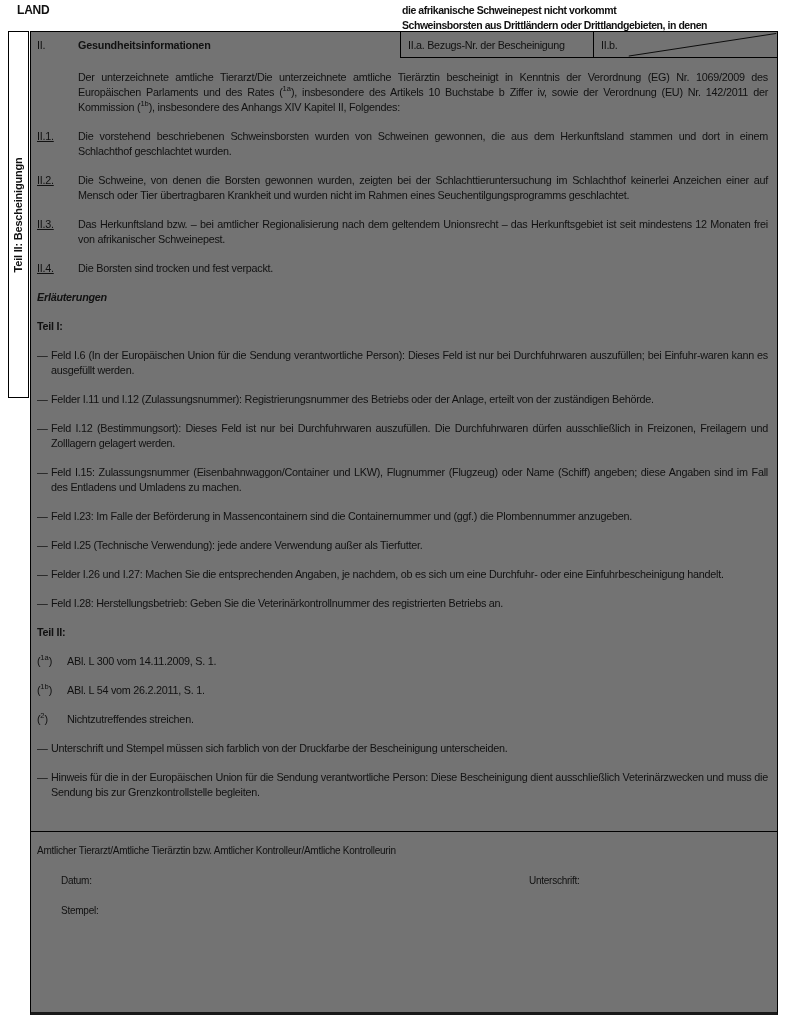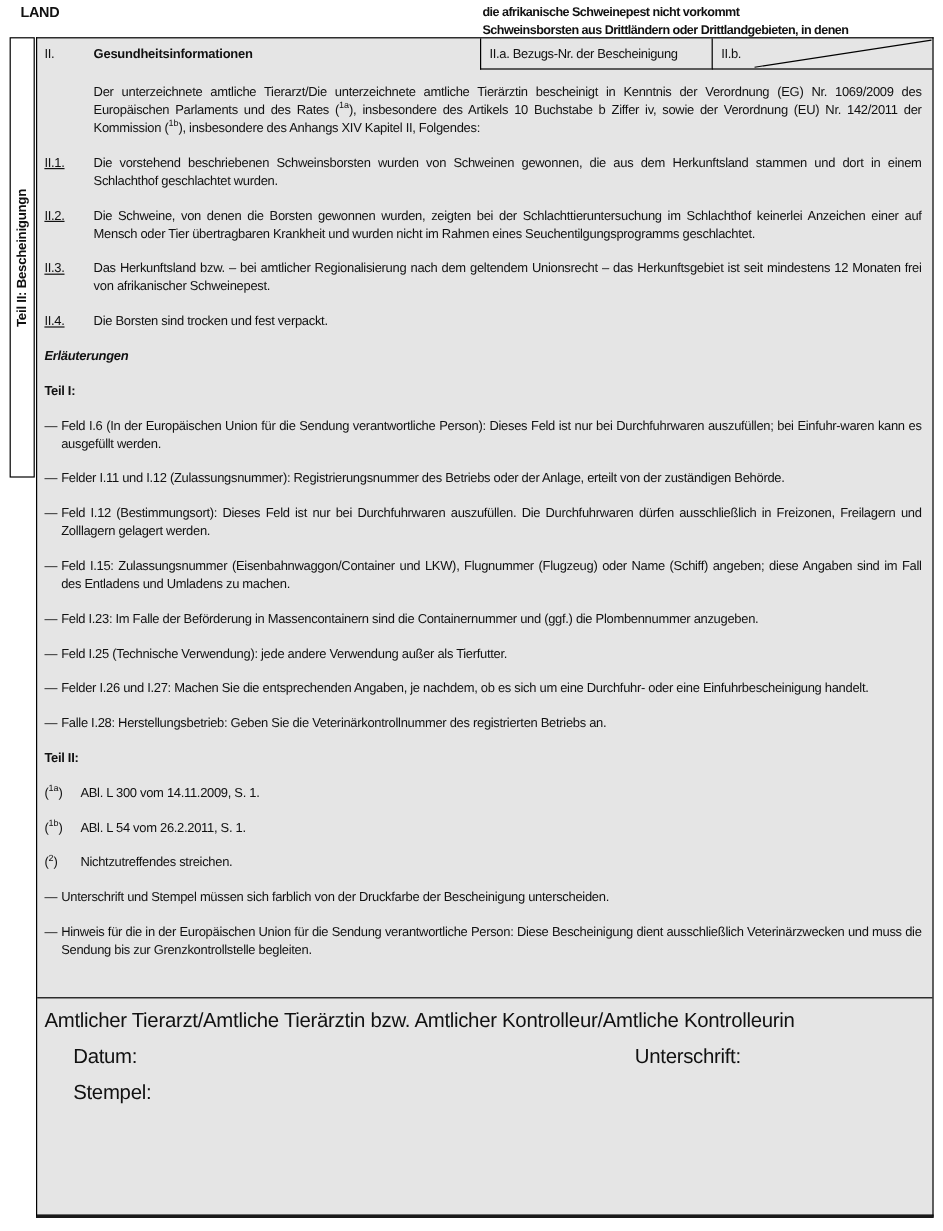--- a/index.html
+++ b/index.html
@@ -17,21 +17,21 @@
                font-size:10.5px; line-height:15px; letter-spacing:-0.45px; }
   .doc-title span { display:block; white-space:nowrap; }
 
   
   .side-box { position:absolute; left:8px; top:31px; width:21px; height:367px;
               border:1.5px solid #000; display:flex; align-items:center; justify-content:center; background:#fff; }
   .side-label { transform:rotate(-90deg); white-space:nowrap; font-weight:bold; font-size:11px; letter-spacing:-0.2px; }
 
   
   .sheet { position:absolute; left:30px; top:31px; width:748px; height:984px;
-           border:1.5px solid #000; border-bottom:3.5px solid #1a1a1a; background:#e5e5e5; }
+           border:1.5px solid #000; border-bottom:3.5px solid #1a1a1a; background:#737373; }
 
   .header-row { display:flex; height:26px; font-size:10.8px; letter-spacing:-0.3px; }
   .hdr-main { width:369px; display:flex; padding:7px 0 0 6px; }
   .hdr-no { width:41px; flex:none; }
   .hdr-title { font-weight:bold; letter-spacing:-0.2px; }
   .hdr-ref { width:193px; border-left:1.4px solid #000; border-bottom:1.4px solid #000;
              padding:7px 0 0 7px; white-space:nowrap; overflow:hidden; }
   .hdr-iib { flex:1; border-left:1.4px solid #000; border-bottom:1.4px solid #000;
              padding:7px 0 4px 7px; position:relative; }
   .hdr-iib svg { position:absolute; left:0; top:0; width:100%; height:100%; }
@@ -50,21 +50,21 @@
   .dash-item { display:flex; margin-top:14px; }
   .dash { width:14px; flex:none; }
   .dash-text { flex:1; text-align:justify; }
   .footnote { display:flex; margin-top:14px; }
   .fn-marker { width:30px; flex:none; }
   .fn-text { flex:1; }
 
   
   .sig { position:absolute; top:799px; left:0; right:0; bottom:0;
          border-top:1.4px solid #000; padding:11px 9px 16px 6px;
-         font-size:17px; line-height:15px; letter-spacing:-0.25px; }
+         font-size:10px; line-height:15px; letter-spacing:-0.25px; }
   .sig-row { position:relative; margin-top:15px; height:15px; }
   .sig-left { margin-left:24px; }
   .sig-right { position:absolute; left:492px; top:0; }
 </style>
 </head>
 <body>
 
 <div class="page">
 
   <div class="land">LAND</div>
@@ -140,21 +140,21 @@
           <div class="dash-item">
             <span class="dash">—</span>
             <div class="dash-text">Feld I.25 (Technische Verwendung): jede andere Verwendung außer als Tierfutter.</div>
           </div>
           <div class="dash-item">
             <span class="dash">—</span>
             <div class="dash-text">Felder I.26 und I.27: Machen Sie die entsprechenden Angaben, je nachdem, ob es sich um eine Durchfuhr- oder eine Einfuhrbescheinigung handelt.</div>
           </div>
           <div class="dash-item">
             <span class="dash">—</span>
-            <div class="dash-text">Falle I.28: Herstellungsbetrieb: Geben Sie die Veterinärkontrollnummer des registrierten Betriebs an.</div>
+            <div class="dash-text">Feld I.28: Herstellungsbetrieb: Geben Sie die Veterinärkontrollnummer des registrierten Betriebs an.</div>
           </div>
         </div>
       <div class="teil-heading">Teil II:</div>
       <div id="footnotes">
           <div class="footnote">
             <span class="fn-marker">(<sup>1a</sup>)</span>
             <div class="fn-text">ABl. L 300 vom 14.11.2009, S. 1.</div>
           </div>
           <div class="footnote">
             <span class="fn-marker">(<sup>1b</sup>)</span>

